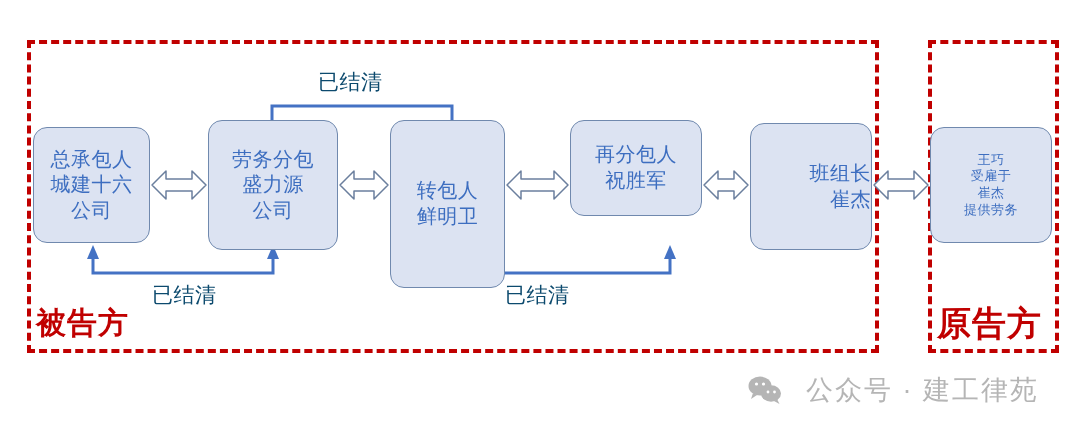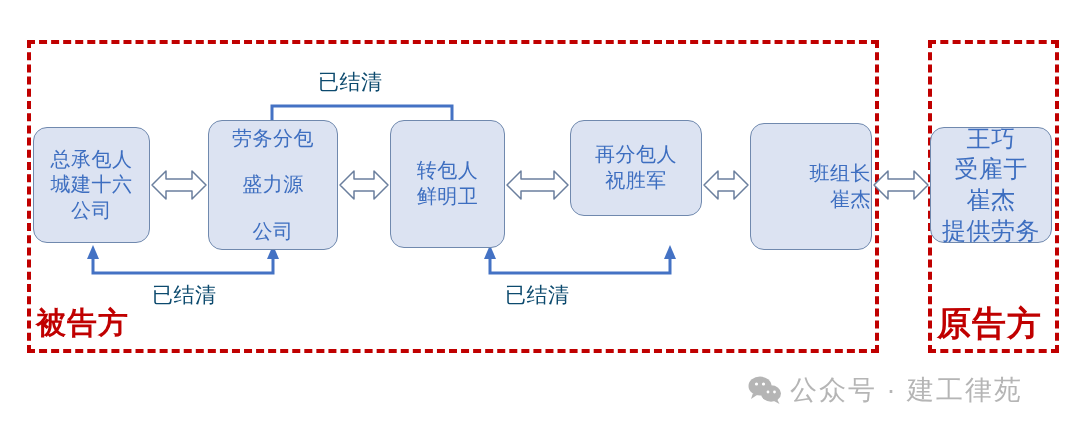--- a/index.html
+++ b/index.html
@@ -73,26 +73,26 @@
     font-size: 20px;
     letter-spacing: 0.5px;
     z-index: 3;
   }
   .entity-box .line {
     display: block;
     white-space: nowrap;
   }
 
   #box-0 { left: 33px;  top: 127px; width: 117px; height: 116px; }
-  #box-1 { left: 208px; top: 120px; width: 130px; height: 130px; gap: 21px; }
-  #box-2 { left: 390px; top: 120px; width: 115px; height: 128px; }
+  #box-1 { left: 208px; top: 120px; width: 130px; height: 130px; }
+  #box-2 { left: 390px; top: 120px; width: 115px; height: 168px; }
   #box-3 { left: 570px; top: 120px; width: 132px; height: 96px; font-family: Liberation Serif, serif; }
   #box-4 { left: 750px; top: 123px; width: 122px; height: 127px; align-items: flex-end; }
   #box-5 { left: 930px; top: 127px; width: 122px; height: 116px;
-           font-size: 24px; }
+           font-size: 13px; }
 
   
   .bidir-arrow {
     position: absolute;
     z-index: 2;
   }
   #arrow-0 { left: 150px; top: 160px; }
   #arrow-1 { left: 338px; top: 160px; }
   #arrow-2 { left: 505px; top: 160px; }
   #arrow-3 { left: 702px; top: 160px; }
@@ -119,21 +119,21 @@
   #label-bl   { left: 152px; top: 281px; }
   #label-br   { left: 505px; top: 281px; }
 
   
   #watermark {
     position: absolute;
     left: 748px;
     top: 372px;
     display: flex;
     align-items: center;
-    gap: 8px;
+    gap: 24px;
     color: #b5b5b5;
     font-size: 27px;
     letter-spacing: 2px;
     white-space: nowrap;
   }
   #watermark .wm-text { color: #b5b5b5; }
   #wechat-icon { display: block; }
 </style>
 </head>
 <body>

